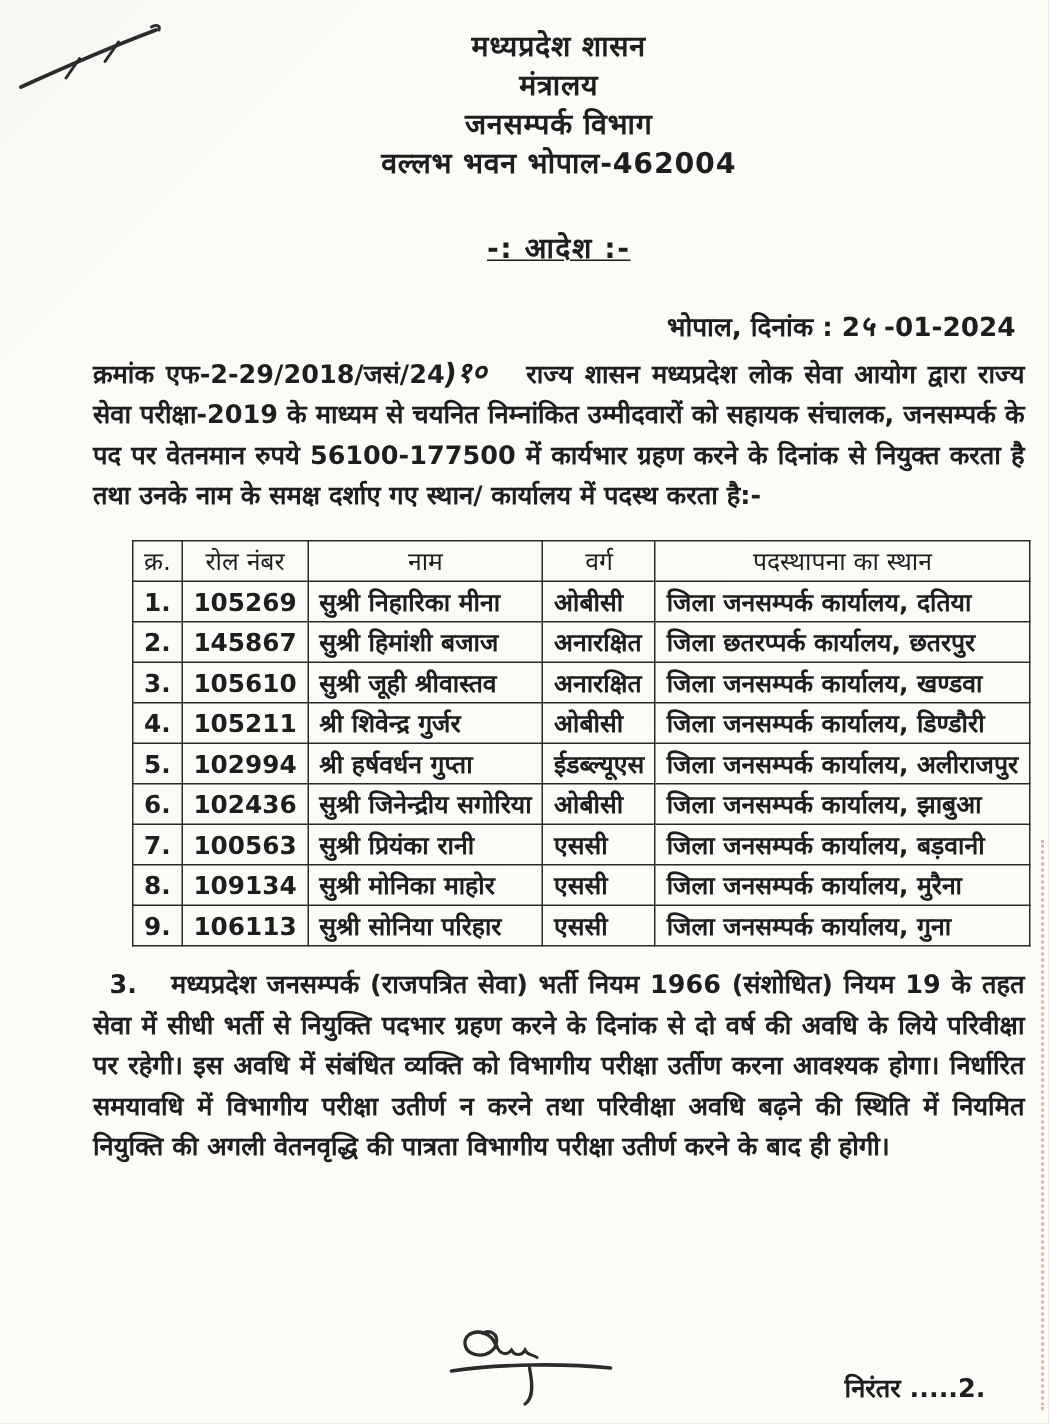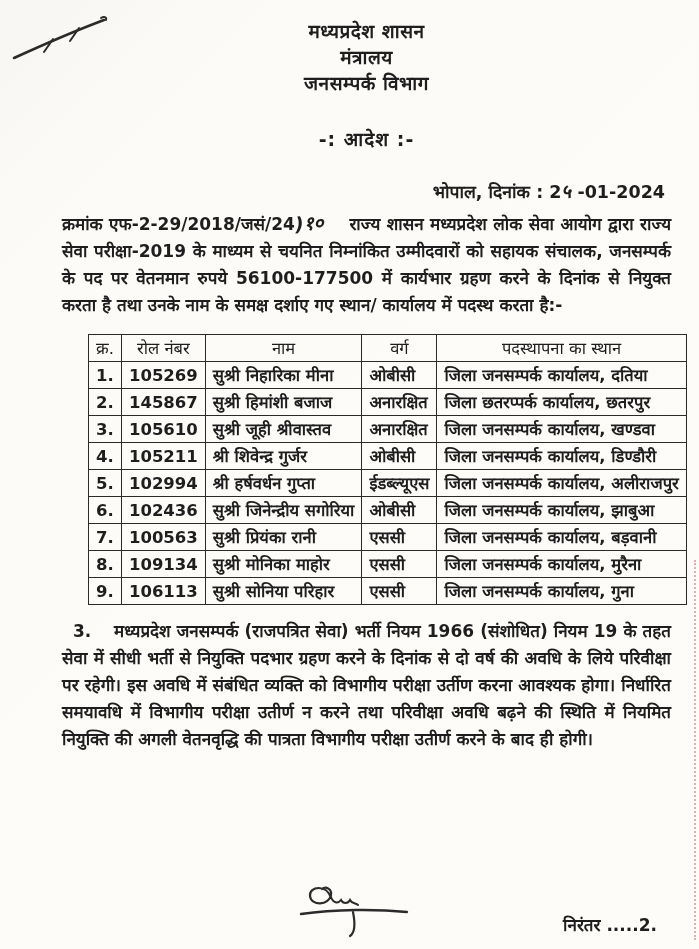--- a/index.html
+++ b/index.html
@@ -9,24 +9,24 @@
     width:699px; height:949px;
     margin:0 auto;
     background:linear-gradient(135deg,#f7f6f2 0%, #fcfbf7 18%, #fdfcf9 100%);
     color:#1e1e1e;
     overflow:hidden;
     box-sizing:border-box;
   }
   .content {
     position:relative;
     box-sizing:border-box;
-    padding:18px 28px 0 62px;
+    padding:18px 16px 0 62px;
   }
   .hdr { text-align:center; font-weight:700; font-size:19px; line-height:26px; letter-spacing:.5px; }
-  .order-title { text-align:center; font-weight:700; font-size:19px; margin-top:30px; letter-spacing:1px; }
+  .order-title { text-align:center; font-weight:700; font-size:19px; margin-top:30px; letter-spacing:1px;text-decoration:underline; }
   .date-line { text-align:right; font-weight:600; font-size:17.5px; margin-top:26px; padding-right:6px; }
   .hand { font-style:italic; font-weight:600; font-size:19px; display:inline-block; transform:rotate(-4deg); }
   .para { font-size:17px; font-weight:600; line-height:27px; text-align:justify; margin:0; }
   .para1 { margin-top:6px; }
   .ref-no { white-space:nowrap; }
   .ref-gap { display:inline-block; width:26px; }
   .num-para { margin-top:13px; }
   .pnum { display:inline-block; width:52px; padding-left:11px; box-sizing:border-box; }
   table.list {
     border-collapse:collapse;
@@ -71,20 +71,21 @@
       <path class="ink" d="M95 10 c3 -2 6 -1 5 2" stroke-width="2"></path>
     </svg>
   </div>
 
   <div class="content">
 
     <div class="hdr">
       <div>मध्यप्रदेश शासन</div>
       <div>मंत्रालय</div>
       <div>जनसम्पर्क विभाग</div>
+      <div>वल्लभ भवन भोपाल-462004</div>
     </div>
 
     <div class="order-title">-: आदेश :-</div>
 
     <div class="date-line">
       <span>भोपाल, दिनांक : 2</span><span class="hand">५</span><span> -01-2024</span>
     </div>
 
     <p class="para para1">
       <span class="ref-no">क्रमांक एफ-2-29/2018/जसं/24</span><span class="hand">)१०</span><span class="ref-gap"></span><span>राज्य शासन मध्यप्रदेश लोक सेवा आयोग द्वारा  राज्य सेवा परीक्षा-2019 के माध्यम से चयनित निम्नांकित उम्मीदवारों को सहायक संचालक, जनसम्पर्क के पद पर वेतनमान रुपये 56100-177500 में कार्यभार ग्रहण करने के दिनांक से नियुक्त करता है तथा उनके नाम के समक्ष दर्शाए गए स्थान/ कार्यालय में पदस्थ करता है:-</span>

